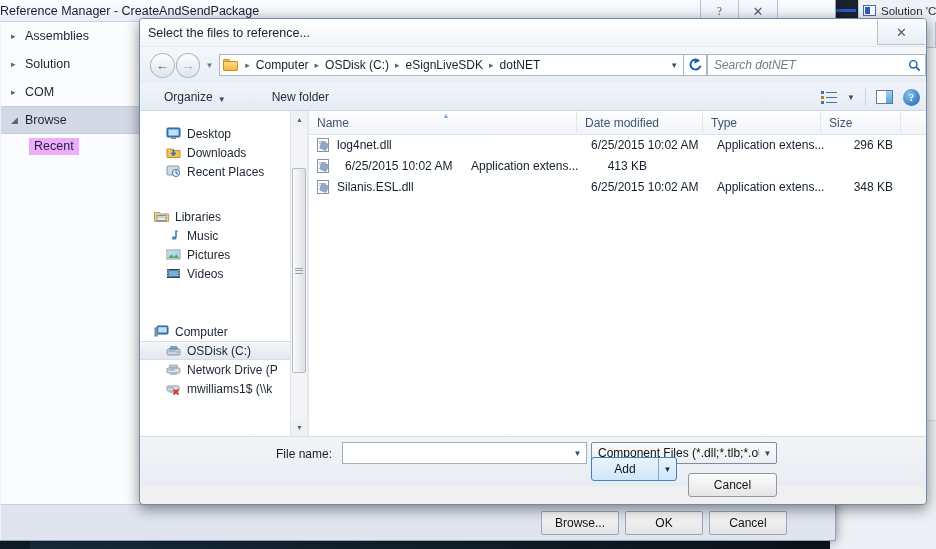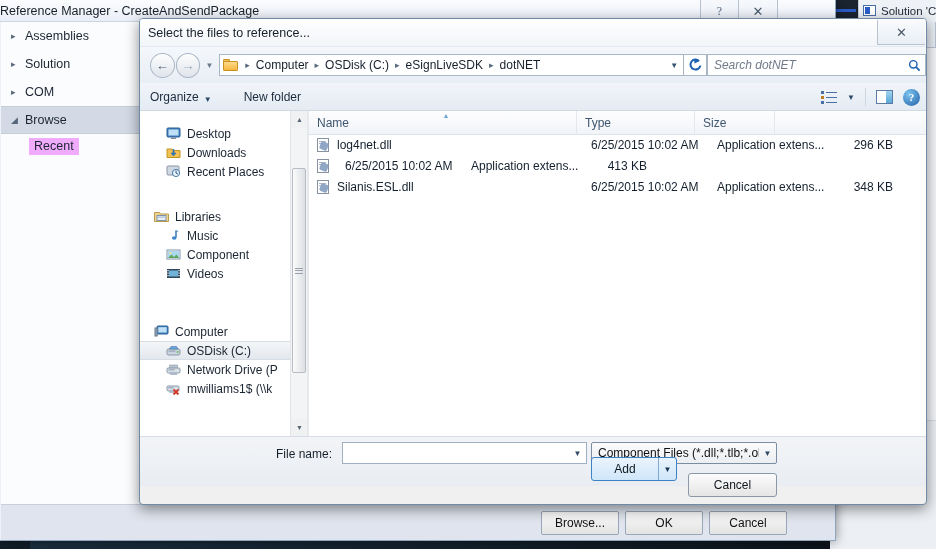--- a/index.html
+++ b/index.html
@@ -119,21 +119,21 @@
     box-sizing:border-box;display:flex;align-items:center;justify-content:center;}
   #fd-search{width:222px;height:22px;background:#fff;
     border:1px solid #a9b6c6;box-sizing:border-box;display:flex;align-items:center;}
   #fd-search-ph{flex:1;padding-left:6px;font-size:12px;color:#6f7b88;font-style:italic;}
   #fd-search-icon{width:22px;display:flex;align-items:center;justify-content:center;}
 
   
   #fd-toolbar{left:0;top:64px;width:786px;height:28px;
     background:linear-gradient(180deg,#f1f5fa,#e4ebf3);border-bottom:1px solid #cfd9e3;
     box-sizing:border-box;display:flex;align-items:center;}
-  .tb-item{font-size:12px;color:#1b2a3c;padding:0 10px;display:flex;align-items:flex-end;gap:5px;}
+  .tb-item{font-size:12px;color:#1b2a3c;padding:0 24px;display:flex;align-items:flex-end;gap:5px;}
   #fd-tb-right{position:absolute;right:6px;top:0;height:28px;display:flex;align-items:center;gap:10px;}
   .tb-sep{width:1px;height:18px;background:#cdd7e2;}
   .vicon{width:16px;height:13px;position:relative;}
   .vicon i{position:absolute;background:#4a6fa5;display:block;}
   .caret{font-size:8px;color:#2e4a6b;}
   .paneicon{width:17px;height:14px;border:1px solid #5b7ba5;box-sizing:border-box;
     background:#fff;position:relative;}
   .paneicon:after{content:"";position:absolute;right:0;top:0;width:6px;height:12px;
     background:linear-gradient(180deg,#9fd4ef,#5ba7d8);}
   .helpcircle{width:17px;height:17px;border-radius:50%;
@@ -414,21 +414,21 @@
 
     <div class="nav-row child">
       <span class="nicon">
         <svg width="15" height="13" viewBox="0 0 15 13">
             <rect x="1" y="2" width="13" height="9" fill="#fff" stroke="#7e93ab"></rect>
             <rect x="2" y="3" width="11" height="7" fill="#a9d8ef"></rect>
             <path d="M2 10l3.5-3.5L8 9l2.5-2.5L13 10z" fill="#5ba65b"></path>
             <circle cx="4.5" cy="5" r="1.1" fill="#ffe680"></circle>
           </svg>
       </span>
-      <span class="nav-label">Component</span>
+      <span class="nav-label">Pictures</span>
     </div>
 
     <div class="nav-row child">
       <span class="nicon">
         <svg width="15" height="13" viewBox="0 0 15 13">
             <rect x="1" y="2" width="13" height="9" fill="#33475c"></rect>
             <rect x="3" y="3.5" width="9" height="6" fill="#6fb4d8"></rect>
             <rect x="1.4" y="3" width="1.2" height="1.2" fill="#fff"></rect>
             <rect x="1.4" y="5.5" width="1.2" height="1.2" fill="#fff"></rect>
             <rect x="1.4" y="8" width="1.2" height="1.2" fill="#fff"></rect>
@@ -507,20 +507,23 @@
       <span>▼</span>
     </div>
   </div>
   <div class="abs" id="fd-splitter"></div>
 
   <div class="abs" id="fd-filelist">
     <div class="abs" id="fd-colhead">
       <div class="colh" style="width:268px;">
         <span class="sortarrow">▲</span>
         <span>Name</span>
+      </div>
+      <div class="colh" style="width:126px;">
+        <span>Date modified</span>
       </div>
       <div class="colh" style="width:118px;">
         <span>Type</span>
       </div>
       <div class="colh" style="width:80px;">
         <span>Size</span>
       </div>
     </div>
 
     <div class="abs" style="left:0;top:27px;width:617px;">

